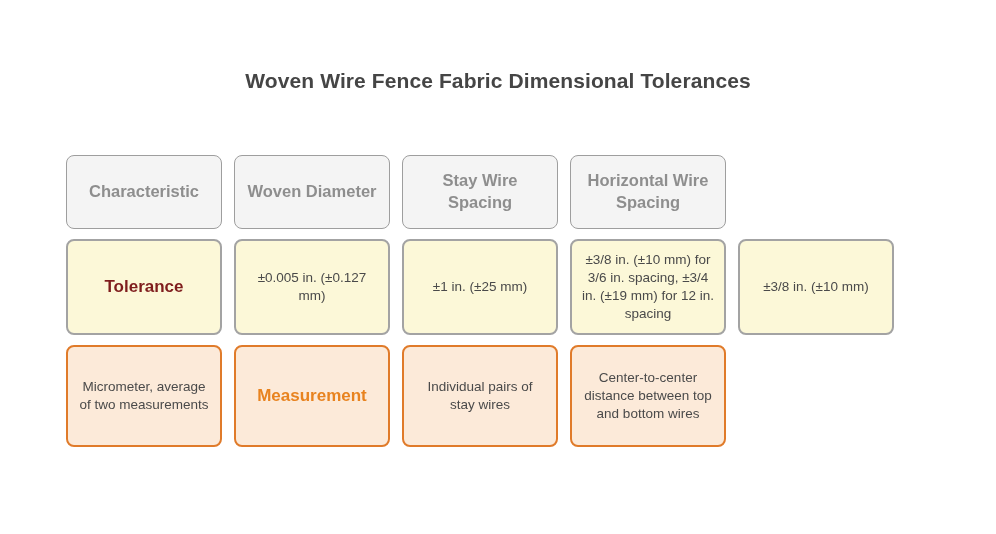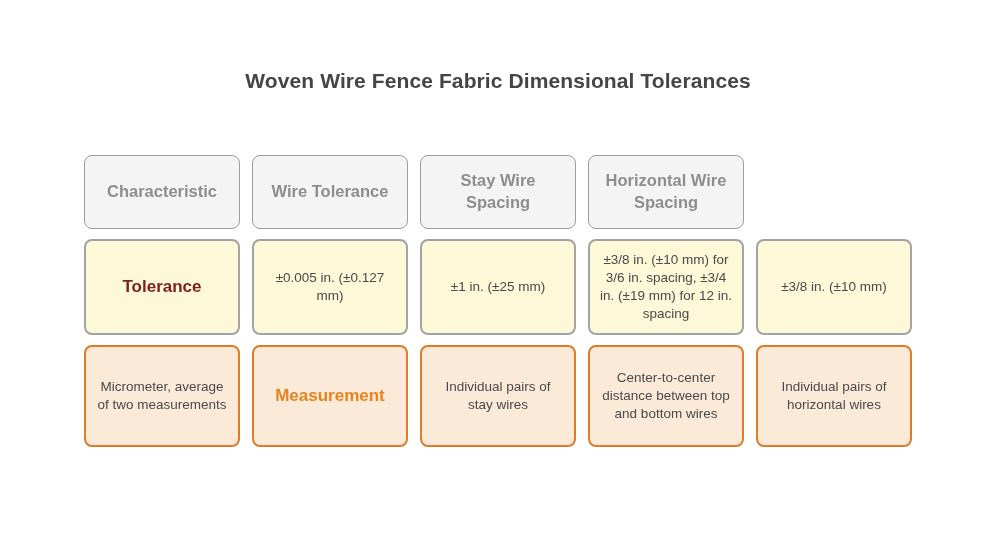--- a/index.html
+++ b/index.html
@@ -25,21 +25,21 @@
     left: 0;
     width: 996px;
     text-align: center;
     font-size: 21px;
     font-weight: bold;
     color: #454545;
     letter-spacing: 0.1px;
   }
   .table-wrap {
     position: absolute;
-    left: 84px;
+    left: 66px;
     top: 155px;
     width: 864px;
   }
   .row {
     display: flex;
     gap: 12px;
     width: 864px;
   }
   .row + .row {
     margin-top: 10px;
@@ -109,21 +109,21 @@
 
   <div class="chart-title">Woven Wire Fence Fabric Dimensional Tolerances</div>
 
   <div class="table-wrap">
 
     <div class="row row-header">
       <div class="cell">
         <span class="cell-text">Characteristic</span>
       </div>
       <div class="cell">
-        <span class="cell-text">Wire Tolerance</span>
+        <span class="cell-text">Woven Diameter</span>
       </div>
       <div class="cell">
         <span class="cell-text">Stay Wire Spacing</span>
       </div>
       <div class="cell">
         <span class="cell-text">Horizontal Wire Spacing</span>
       </div>
     </div>
 
     <div class="row row-tolerance">
@@ -150,19 +150,16 @@
       </div>
       <div class="cell label-cell">
         <span class="cell-text">Measurement</span>
       </div>
       <div class="cell">
         <span class="cell-text">Individual pairs of stay wires</span>
       </div>
       <div class="cell">
         <span class="cell-text">Center-to-center distance between top and bottom wires</span>
       </div>
-      <div class="cell">
-        <span class="cell-text">Individual pairs of horizontal wires</span>
-      </div>
     </div>
 
   </div>
 </div>
 
 </body></html>

